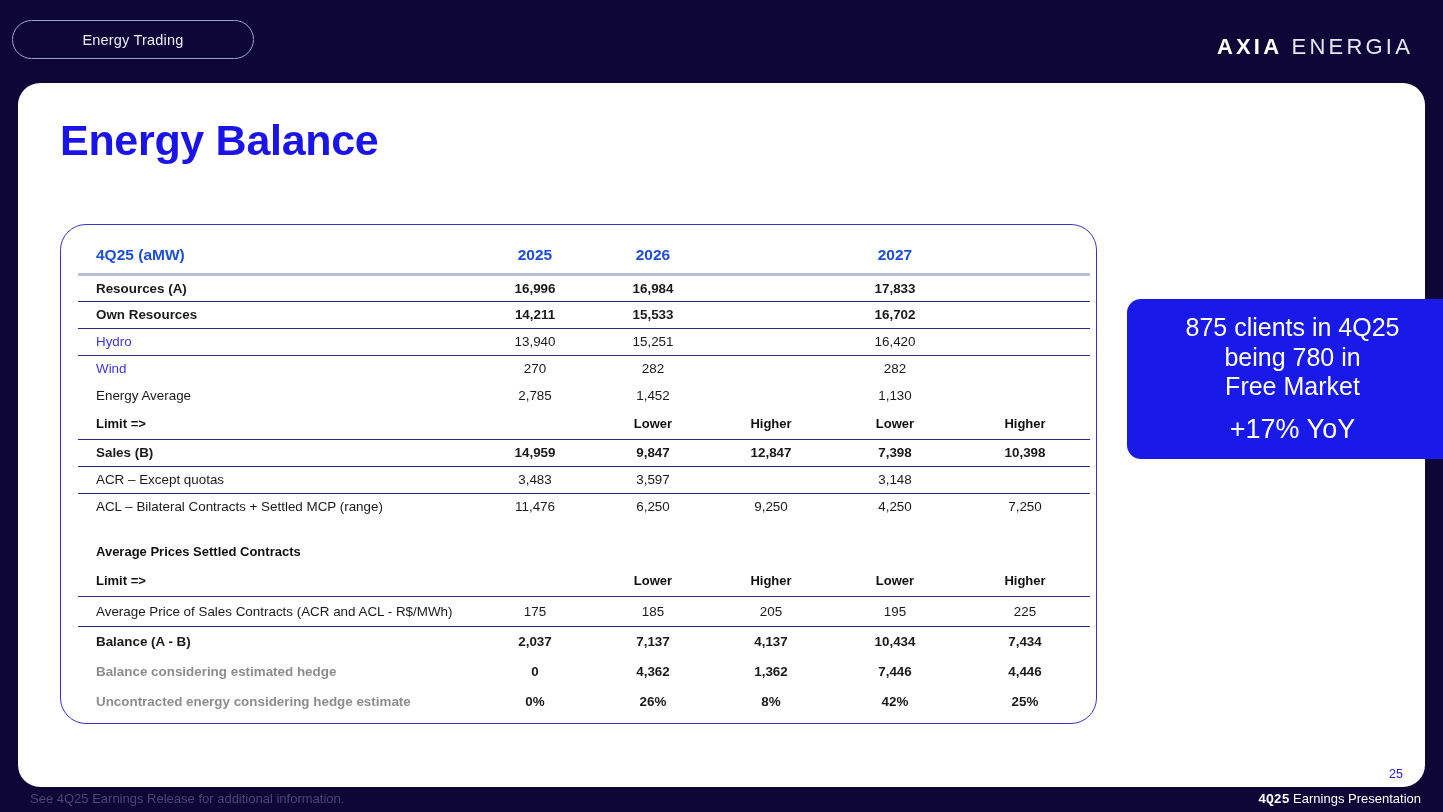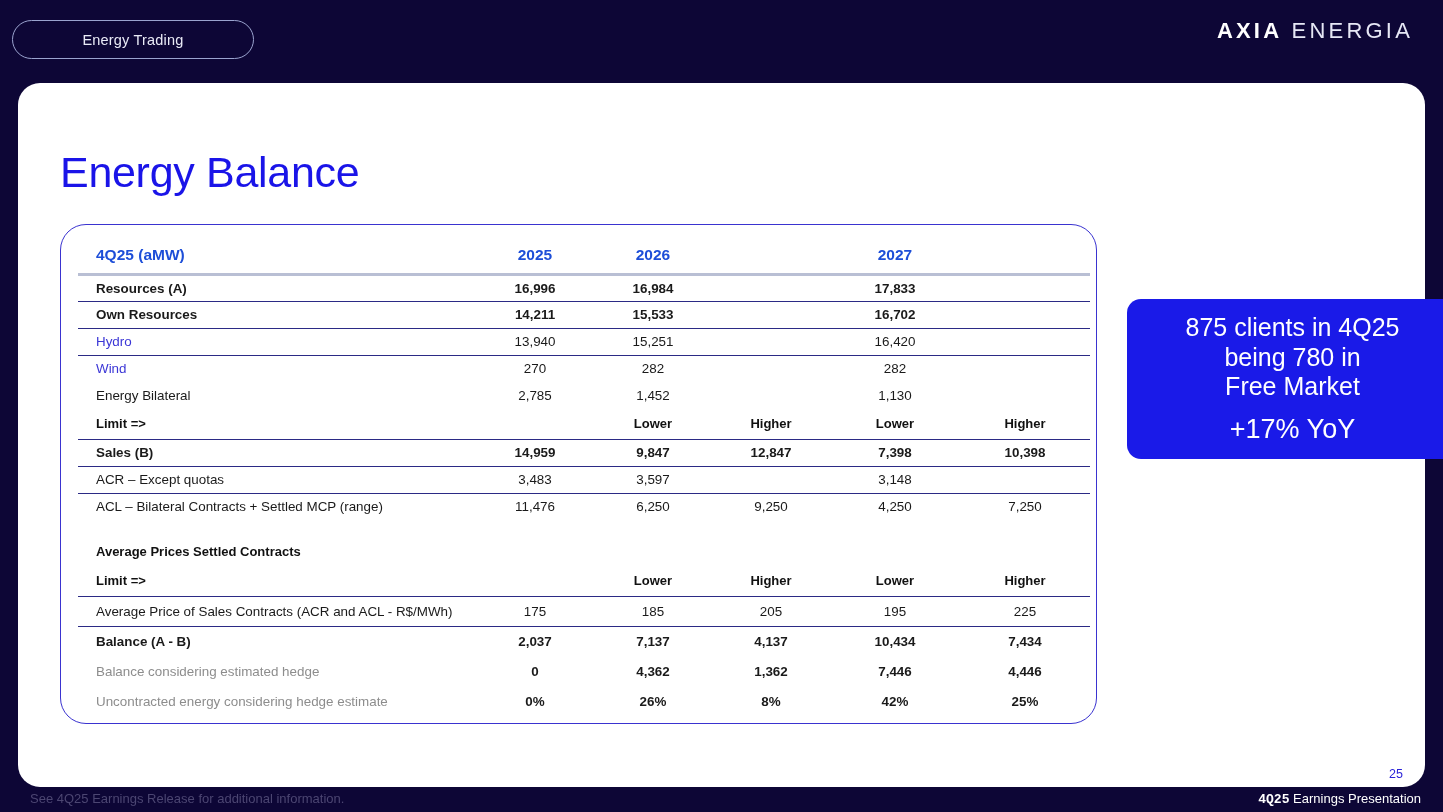--- a/index.html
+++ b/index.html
@@ -18,40 +18,39 @@
   
   .pill {
     position: absolute; left: 12px; top: 20px;
     width: 242px; height: 39px;
     border: 1.5px solid #9aa3cf;
     border-radius: 20px;
     display: flex; align-items: center; justify-content: center;
     color: #e9eaf6; font-size: 14.5px; letter-spacing: .2px;
   }
   .logo {
-    position: absolute; right: 30px; top: 18px;
+    position: absolute; right: 30px; top: 34px;
     color: #ffffff; font-size: 22px; letter-spacing: 3.2px;
     white-space: nowrap;
   }
   .logo .b { font-weight: 700; }
   .logo .l { font-weight: 300; color: #e6e7f5; }
 
   
   .card {
     position: absolute; left: 18px; top: 83px;
     width: 1407px; height: 704px;
     background: #ffffff;
     border-radius: 22px;
   }
 
   .page-title {
     position: absolute; left: 42px; top: 33px;
-    color: #1a14e8; font-size: 43px; font-weight: 400;
+    color: #1a14e8; font-size: 43px; font-weight: 700;
     letter-spacing: -0.3px;
-    margin-top: 32px;
   }
 
   .page-num {
     position: absolute; right: 22px; bottom: 6px;
     color: #2a22d8; font-size: 12.5px;
   }
 
   
   .panel {
     position: absolute; left: 42px; top: 141px;
@@ -76,21 +75,21 @@
   col.c2 { width: 118px; }
   col.c3 { width: 118px; }
   col.c4 { width: 130px; }
   col.c5 { width: 130px; }
 
   tr.r  td { height: 27px; }
   tr.rt td { height: 30px; }
 
   .b  { font-weight: 700; }
   .blulbl { color: #3b36d6; }
-  .gryb { color: #8d8d8d; font-weight: 400; }
+  .gryb { color: #8d8d8d; font-weight: 700; }
 
   
   .rule-thick td { border-bottom: 3.5px solid #b9bfd4; }
   .rule td       { border-bottom: 1.2px solid #2b2a85; }
   .rule-dark td  { border-bottom: 1.6px solid #2b2a85; }
   .spacer td     { height: 16px; border: none; }
 
   .hdr td { font-size: 15.5px; font-weight: 700; color: #1d4ed8; height: 36px; }
   .sub td { font-size: 13px; font-weight: 700; color: #111; }
 
@@ -188,21 +187,21 @@
         <tr class="r">
           <td class="lbl blulbl">Wind</td>
           <td class="num">270</td>
           <td class="num">282</td>
           <td class="num"></td>
           <td class="num">282</td>
           <td class="num"></td>
         </tr>
 
         <tr class="r">
-          <td class="lbl">Energy Bilateral</td>
+          <td class="lbl">Energy Average</td>
           <td class="num">2,785</td>
           <td class="num">1,452</td>
           <td class="num"></td>
           <td class="num">1,130</td>
           <td class="num"></td>
         </tr>
 
         <tr class="rt sub rule-dark">
           <td class="lbl">Limit =&gt;</td>
           <td class="num"></td>

